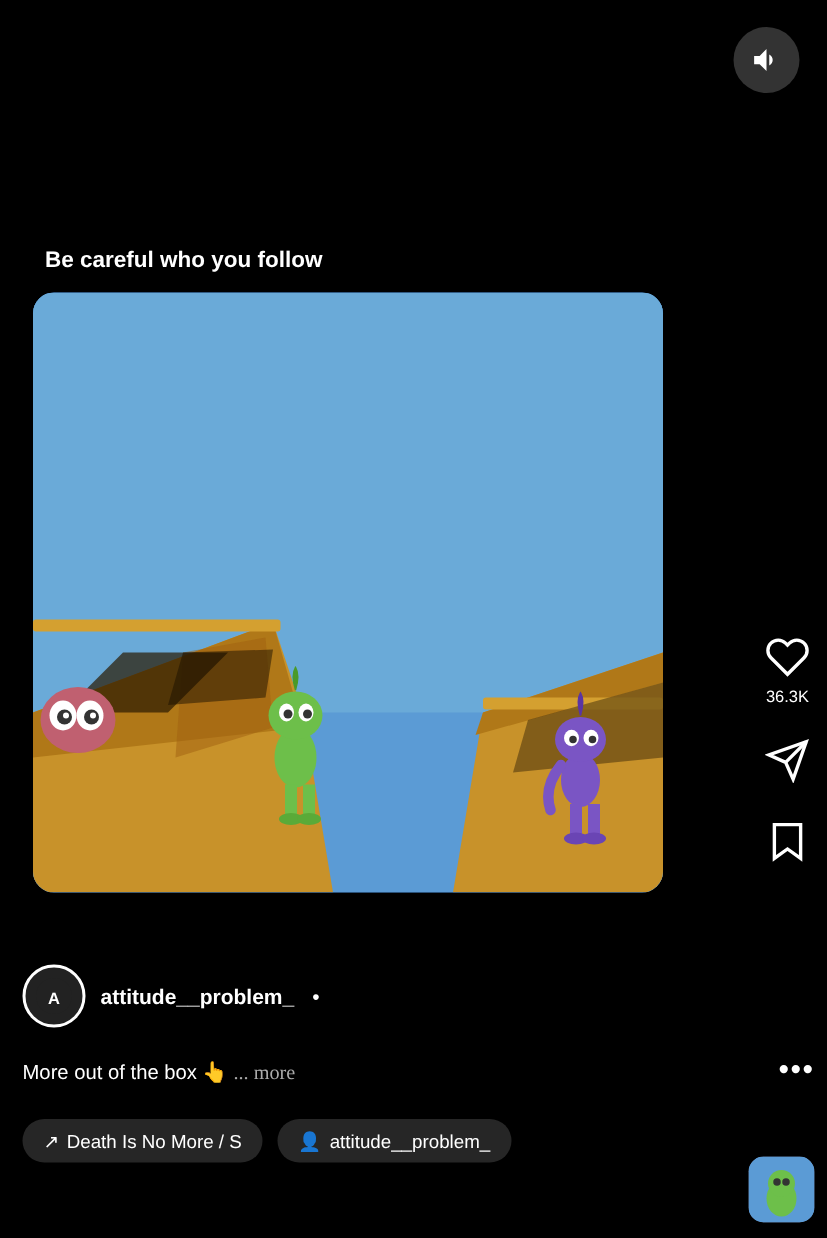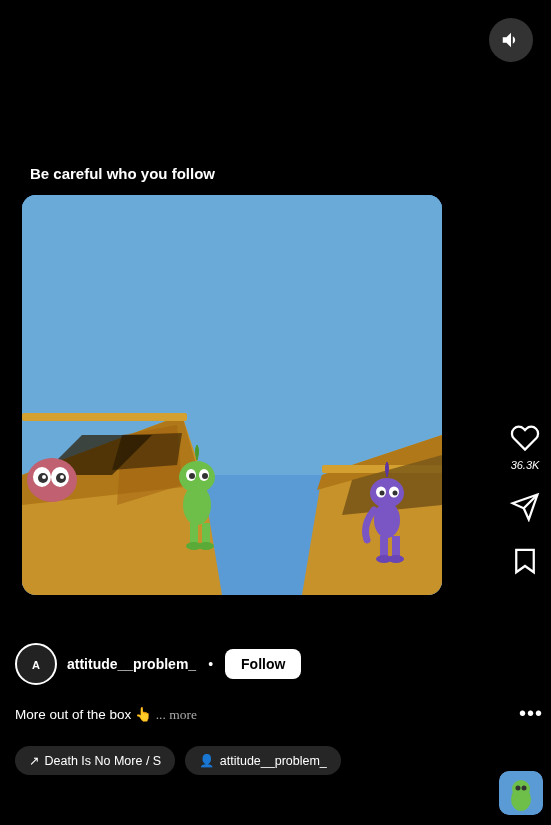--- a/index.html
+++ b/index.html
@@ -76,21 +76,20 @@
       align-items: center;
       gap: 18px;
     }
 
     .action-item {
       display: flex;
       flex-direction: column;
       align-items: center;
       cursor: pointer;
       gap: 3px;
-      font-style: italic;
     }
 
     .action-icon {
       width: 36px;
       height: 36px;
       display: flex;
       align-items: center;
       justify-content: center;
     }
 
@@ -348,21 +347,20 @@
 
 <div class="user-row">
   <div class="avatar">
     <svg viewBox="0 0 26 26" fill="none" xmlns="http://www.w3.org/2000/svg">
       <circle cx="13" cy="13" r="12" fill="#222"></circle>
       <text x="13" y="18" text-anchor="middle" font-size="11" fill="#fff" font-weight="bold">A</text>
     </svg>
   </div>
   <span class="username">attitude__problem_</span>
   <span class="dot-separator">•</span>
-  <button class="follow-btn">Follow</button>
 </div>
 
 <div class="post-caption">
   <span>More out of the box 👆</span>
   <span class="more-link">... more</span>
 </div>
 
 <div class="three-dots">•••</div>
 
 <div class="tags-row">

